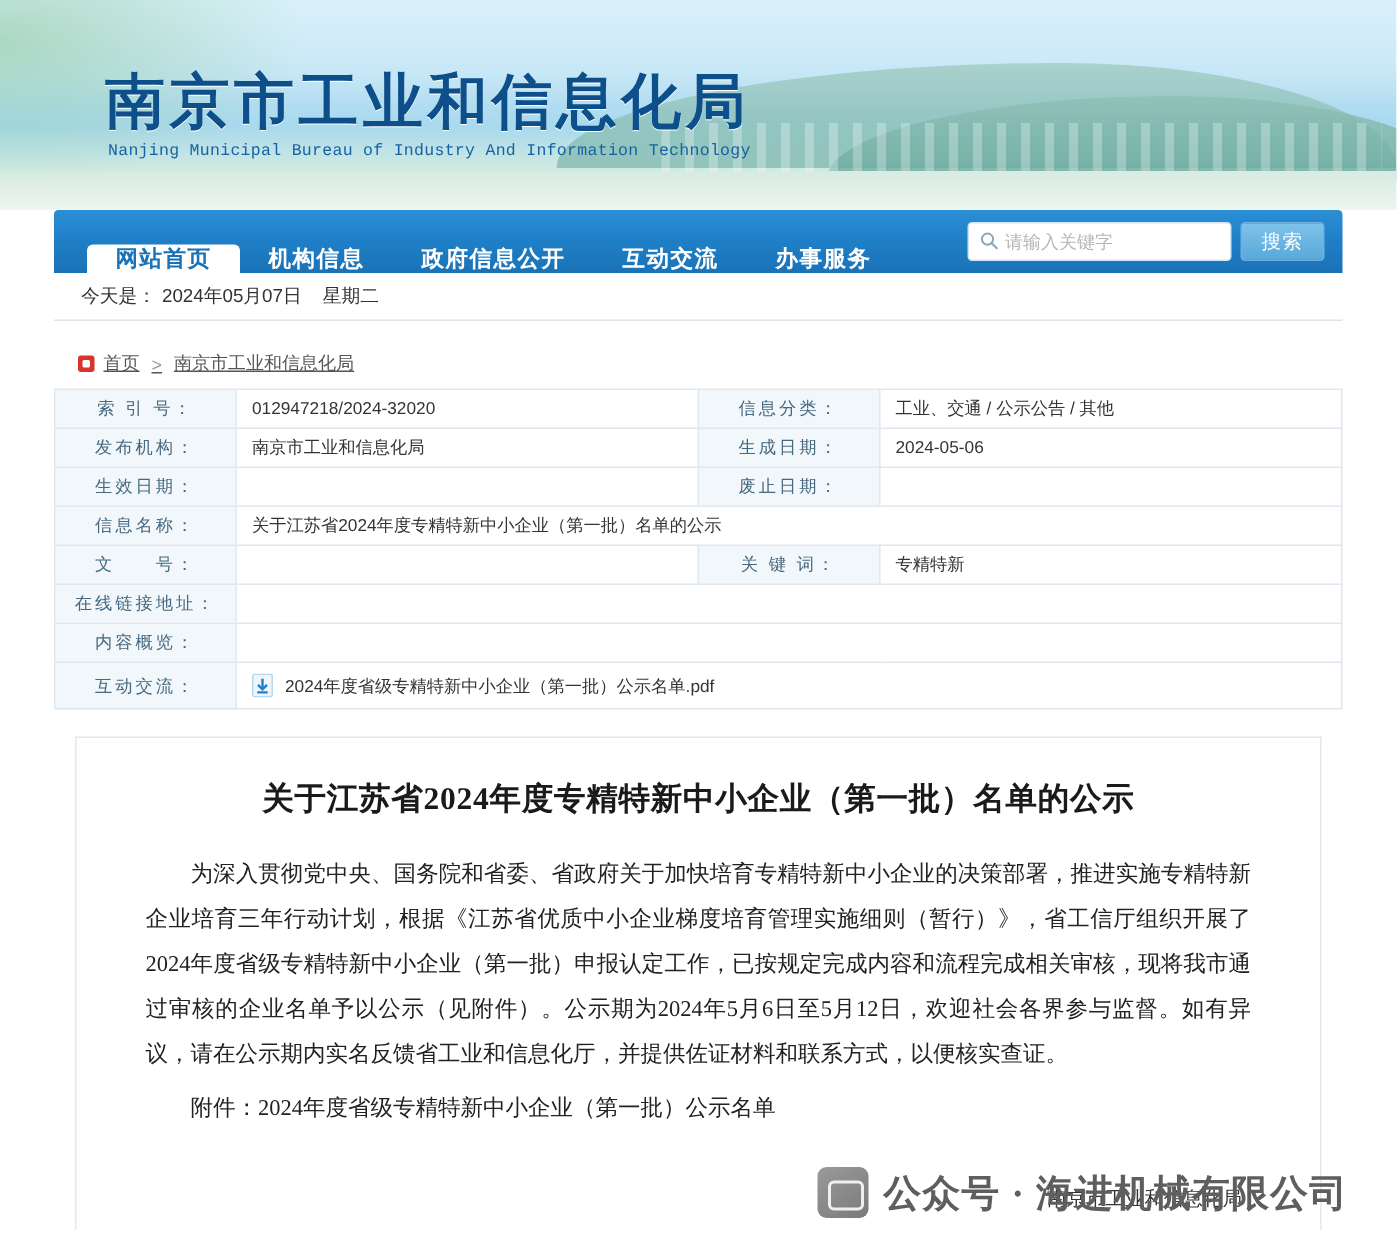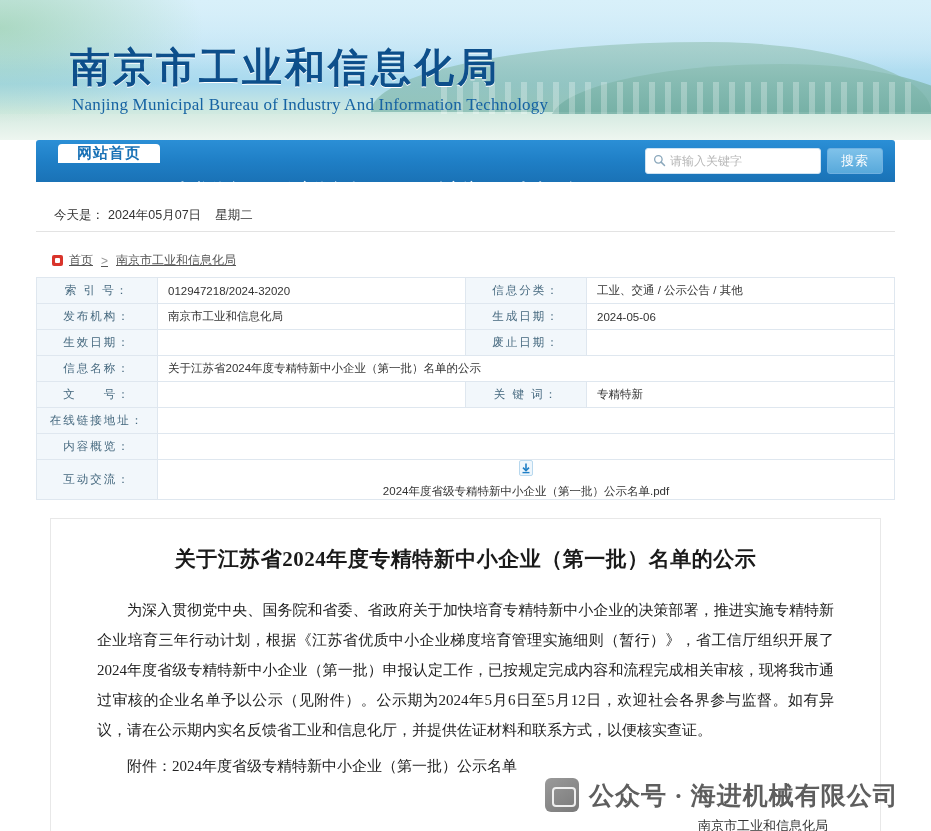--- a/index.html
+++ b/index.html
@@ -74,37 +74,37 @@
     font-family: "Liberation Serif", serif;
     font-weight: bold;
     font-size: 40px;
     letter-spacing: 3px;
     color: #0d4f8b;
     text-shadow: 0 1px 0 #ffffff;
   }
   .title-en {
     position: absolute;
     left: 72px; top: 95px;
-    font-family: Liberation Serif, serif;
-    font-size: 17px;
+    font-family: Liberation Mono, monospace;
+    font-size: 11px;
     letter-spacing: .2px;
     color: #1663a3;
   }
 
   
   .navwrap {
     position: relative;
     height: 42px;
     background: linear-gradient(180deg, #2b8fd6 0%, #1f7fc6 50%, #1a72b6 100%);
     margin: 0 36px;
     border-radius: 3px 3px 0 0;
   }
   .nav {
     display: flex;
-    align-items: flex-start;
+    align-items: flex-end;
     height: 42px;
     padding-left: 22px;
     box-sizing: border-box;
   }
   .nav-item {
     display: flex;
     align-items: center;
     padding: 0 19px;
     color: #ffffff;
     font-size: 15px;
@@ -155,21 +155,21 @@
     border-radius: 3px;
     background: linear-gradient(180deg, #7fc2ea 0%, #58a9db 100%);
     color: #ffffff;
     font-size: 13px;
     cursor: pointer;
     letter-spacing: 1px;
   }
 
   
   .datebar {
-    margin: 18px 36px;
+    margin: 0 36px;
     height: 32px;
     background: #ffffff;
     border-bottom: 1px solid #e3e3e3;
     display: flex;
     align-items: center;
     padding-left: 18px;
     box-sizing: border-box;
     font-size: 12.5px;
     color: #444;
   }
@@ -232,21 +232,20 @@
     width: 100px;
   }
   .meta td.v { color: #333; }
   .dl-row td { height: 30px; }
   .dl-link {
     display: flex;
     align-items: center;
     gap: 8px;
     color: #333;
     font-size: 11.5px;
-    flex-direction: column;
   }
   .dl-icon {
     width: 14px; height: 16px;
     display: inline-block;
     position: relative;
   }
 
   
   .article {
     margin: 18px 50px 0 50px;

